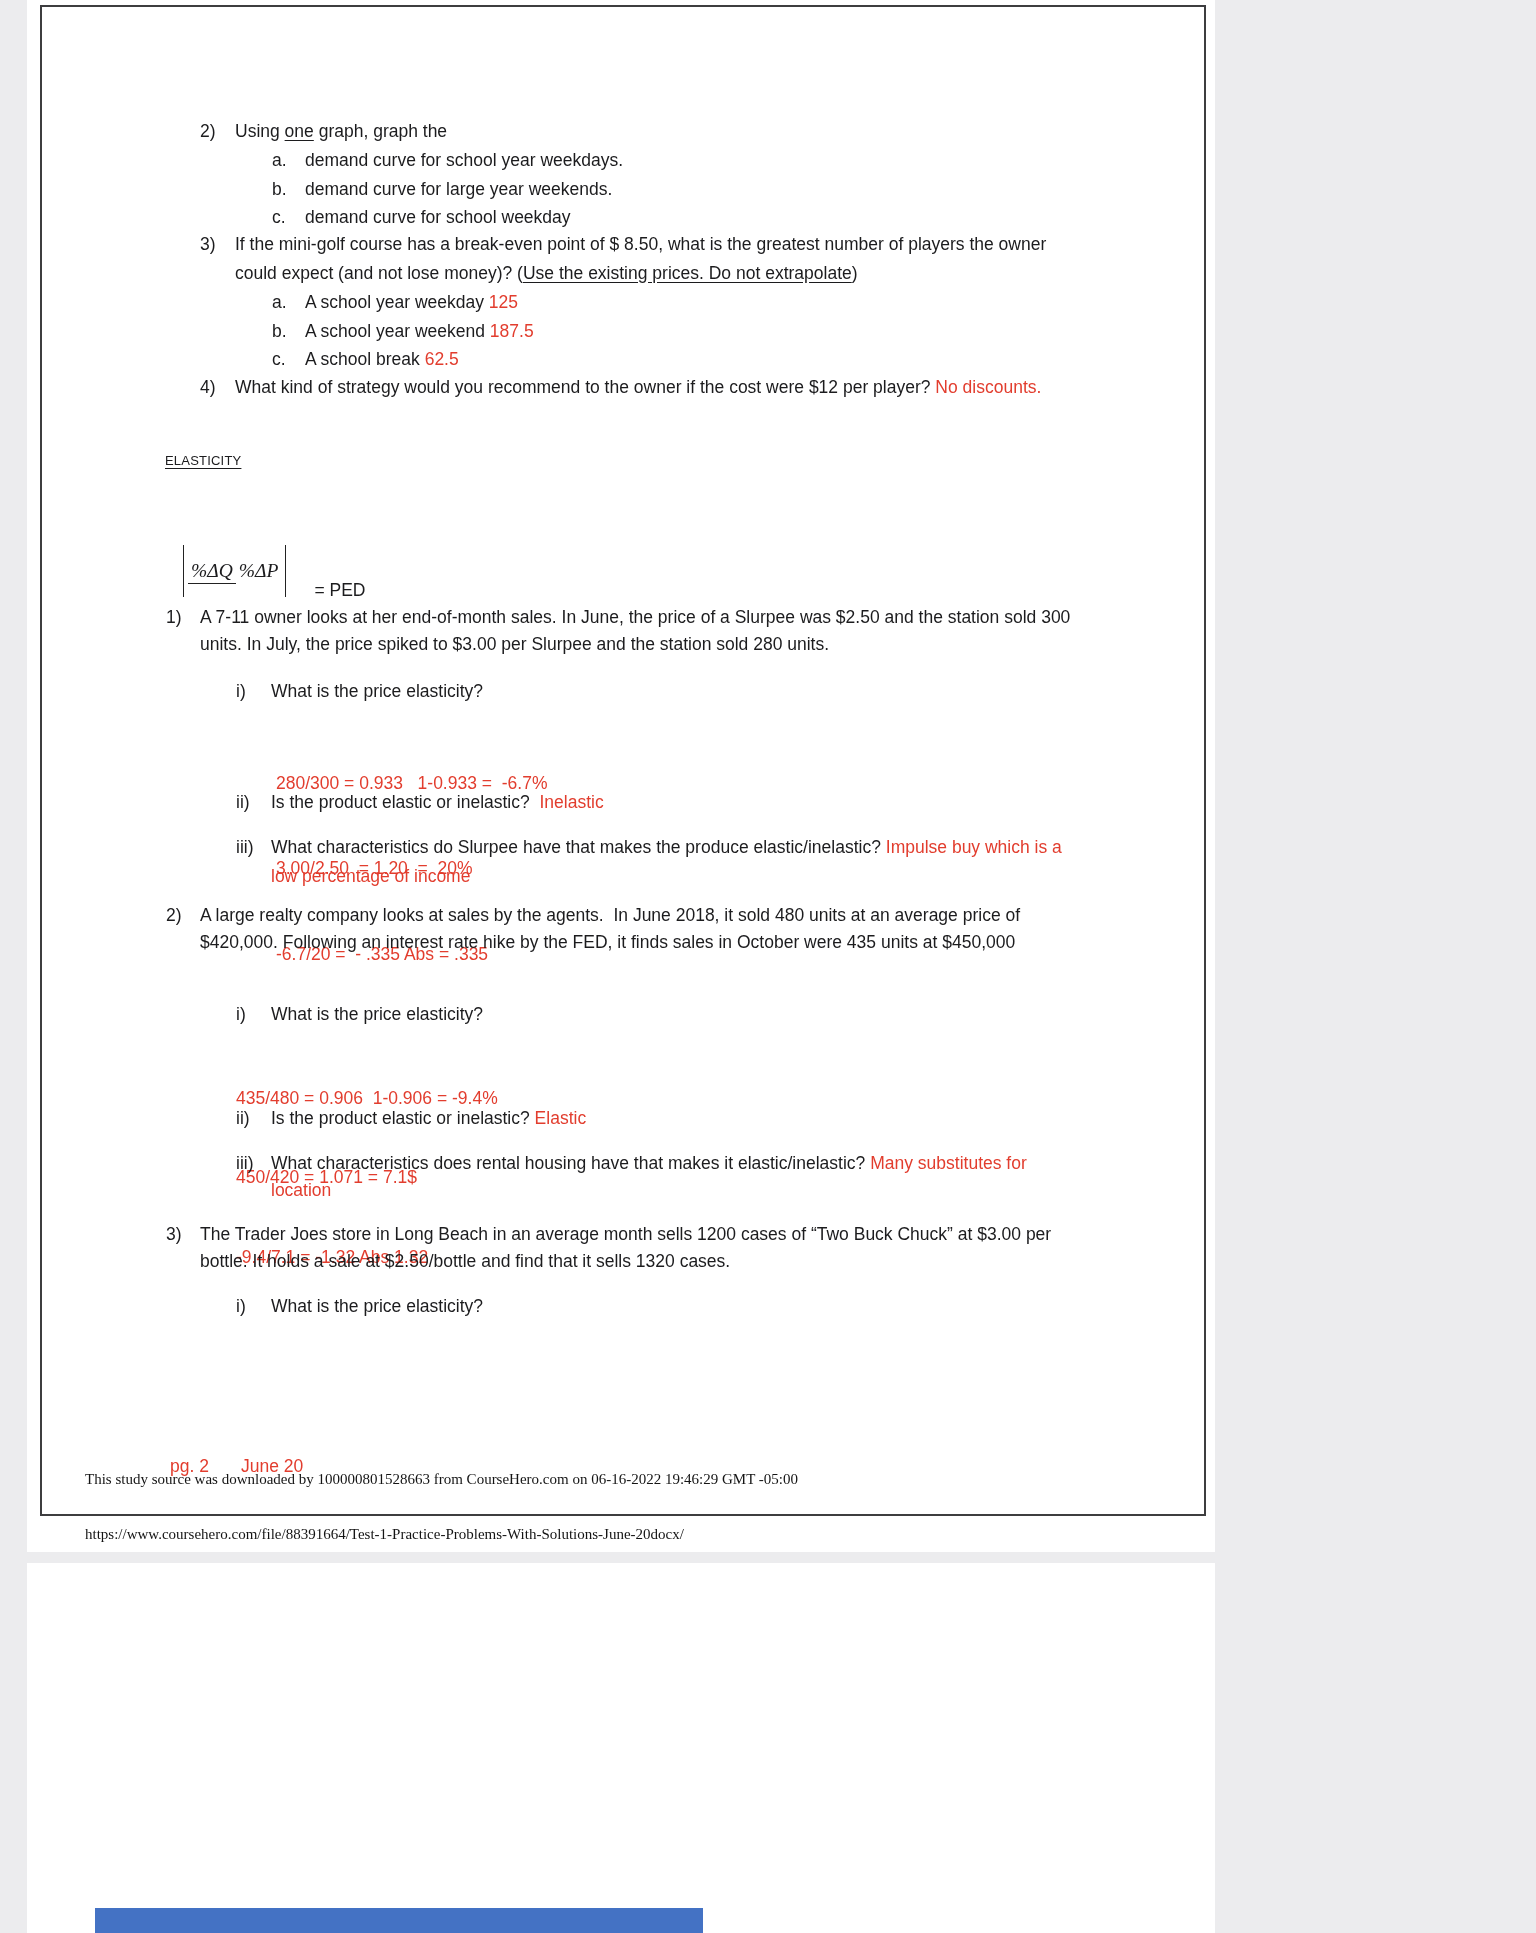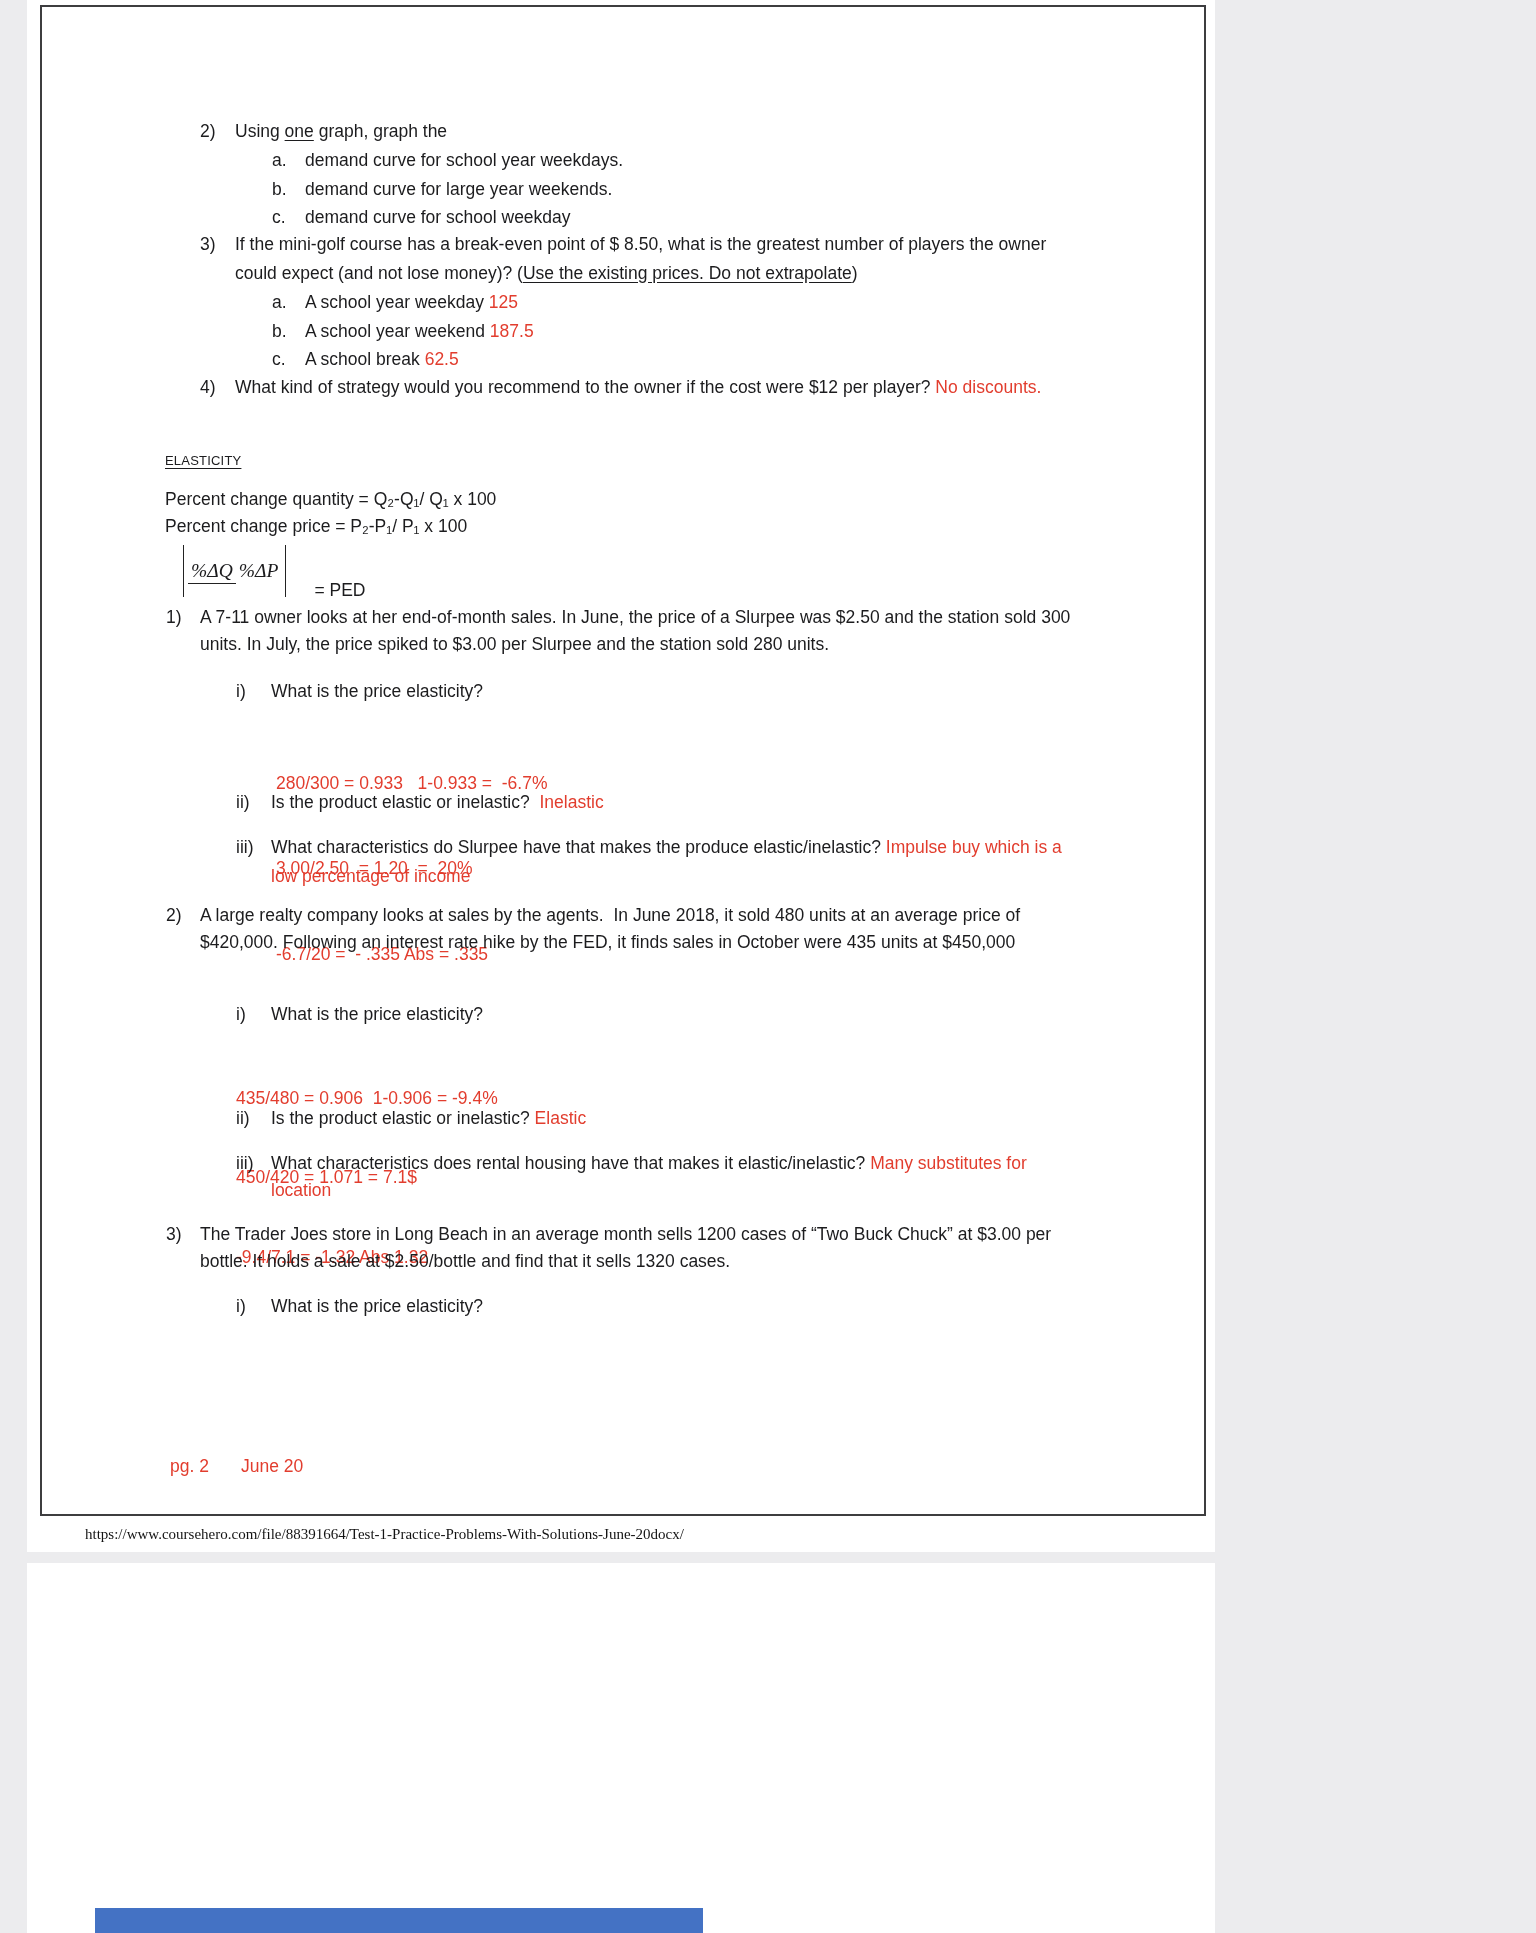--- a/index.html
+++ b/index.html
@@ -105,24 +105,20 @@
       </div>
     </div>
 
     <div class="item fs lh28" style="top:373px; left:173px;">
       <span class="mk mk35">4)</span>
       <div class="tx w835"><span>What kind of strategy would you recommend to the owner if the cost were $12 per player? </span><span class="red">No discounts.</span></div>
     </div>
 
     <div class="abs heading ul lh28" style="top:447px; left:138px;">ELASTICITY</div>
 
-    <div class="abs fs lh27" style="top:486px; left:138px;">
-      <div class="tx">Percent change quantity = Q₂-Q₁/ Q₁ x 100</div>
-      <div class="tx">Percent change price = P₂-P₁/ P₁ x 100</div>
-    </div>
 
     <div class="fraction-wrap" style="top:540px; left:156px;">
       <div class="abs-bar"></div>
       <div class="frac">
         <div class="num">%ΔQ</div>
         <div class="den">%ΔP</div>
       </div>
       <div class="abs-bar"></div>
       <div class="ped">= PED</div>
     </div>
@@ -189,20 +185,21 @@
         <span class="mk mk35">i)</span>
         <span class="tx">What is the price elasticity?</span>
       </div>
         </div>
     </div>
 
     <div class="pg-line red" style="top:1456px; left:143px;">
       <span>pg. 2</span>
       <span>June 20</span>
     </div>
+    <div class="serif-note" style="top:1471px; left:58px;">This study source was downloaded by 100000801528663 from CourseHero.com on 06-16-2022 19:46:29 GMT -05:00</div>
 
     <div class="serif-note" style="top:1526px; left:58px;">https://www.coursehero.com/file/88391664/Test-1-Practice-Problems-With-Solutions-June-20docx/</div>
   </div>
 
   <div class="page page2">
     <div class="blue-bar"></div>
   </div>
 
 </div>
 

